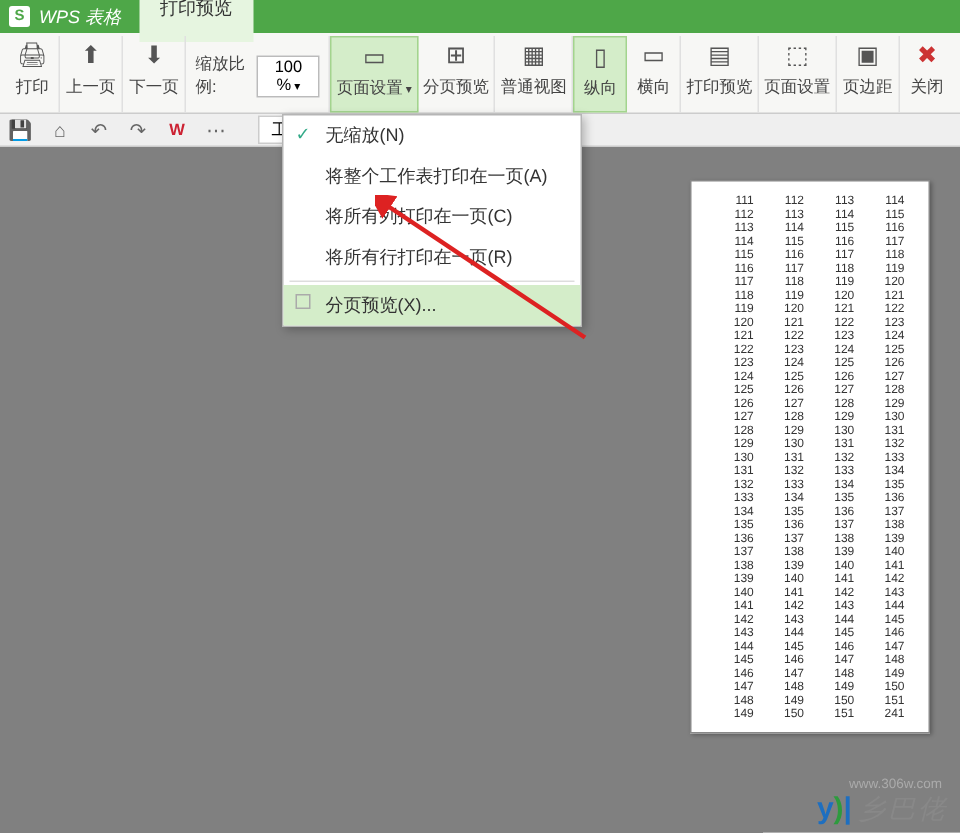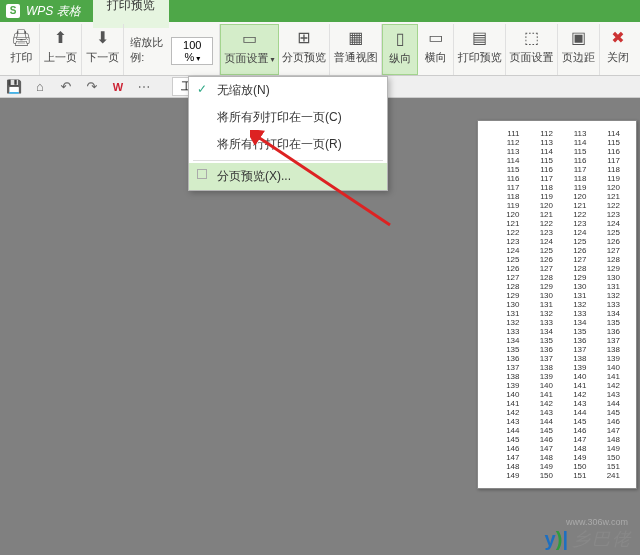--- a/index.html
+++ b/index.html
@@ -32,21 +32,21 @@
   
   .dropdown-menu { position: absolute; top: 76px; left: 188px; width: 200px; background: #fff; border: 1px solid #b5b5b5; box-shadow: 2px 2px 6px rgba(0,0,0,0.25); z-index: 10; }
   .menu-item { padding: 5px 10px 5px 28px; font-size: 12px; color: #333; position: relative; }
   .menu-item.hover { background: #d4edc9; }
   .menu-item .check { position: absolute; left: 8px; color: #3a8; }
   .menu-item .bullet { position: absolute; left: 8px; width: 10px; height: 10px; border: 1px solid #aaa; top: 6px; }
   .menu-sep { height: 1px; background: #ddd; margin: 2px 4px; }
   
   .arrow-line { position: absolute; top: 130px; left: 250px; width: 150px; height: 100px; z-index: 11; pointer-events: none; }
   
-  .page-preview { position: absolute; top: 120px; right: 3px; width: 160px; background: #fff; border: 1px solid #888; padding: 8px 12px; box-shadow: 1px 1px 3px rgba(0,0,0,0.3); }
+  .page-preview { position: absolute; top: 120px; right: 20px; width: 160px; background: #fff; border: 1px solid #888; padding: 8px 12px; box-shadow: 1px 1px 3px rgba(0,0,0,0.3); }
   .page-preview table { width: 100%; border-collapse: collapse; font-size: 8px; color: #333; }
   .page-preview td { padding: 0 4px; text-align: right; }
   
   .watermark { position: absolute; right: 8px; bottom: 4px; display: flex; align-items: center; gap: 4px; }
   .wm-logo { font-size: 20px; font-weight: bold; }
   .wm-logo .g { color: #2e9b3e; }
   .wm-logo .b { color: #1e6fc0; }
   .wm-text { font-size: 18px; color: #888; font-style: italic; letter-spacing: 2px; }
   .wm-url { position: absolute; right: 12px; bottom: 28px; font-size: 9px; color: #aaa; }
 </style>
@@ -128,20 +128,21 @@
   <span class="plus">+</span>
 </div>
 
 <div class="workspace"></div>
 
 <div class="dropdown-menu">
   <div class="menu-item">
     <span class="check">✓</span>
     <span>无缩放(N)</span>
   </div>
+  <div class="menu-item"><span>将整个工作表打印在一页(A)</span></div>
   <div class="menu-item"><span>将所有列打印在一页(C)</span></div>
   <div class="menu-item"><span>将所有行打印在一页(R)</span></div>
   <div class="menu-sep"></div>
   <div class="menu-item hover">
     <span class="bullet"></span>
     <span>分页预览(X)...</span>
   </div>
 </div>
 
 <svg class="arrow-line">

